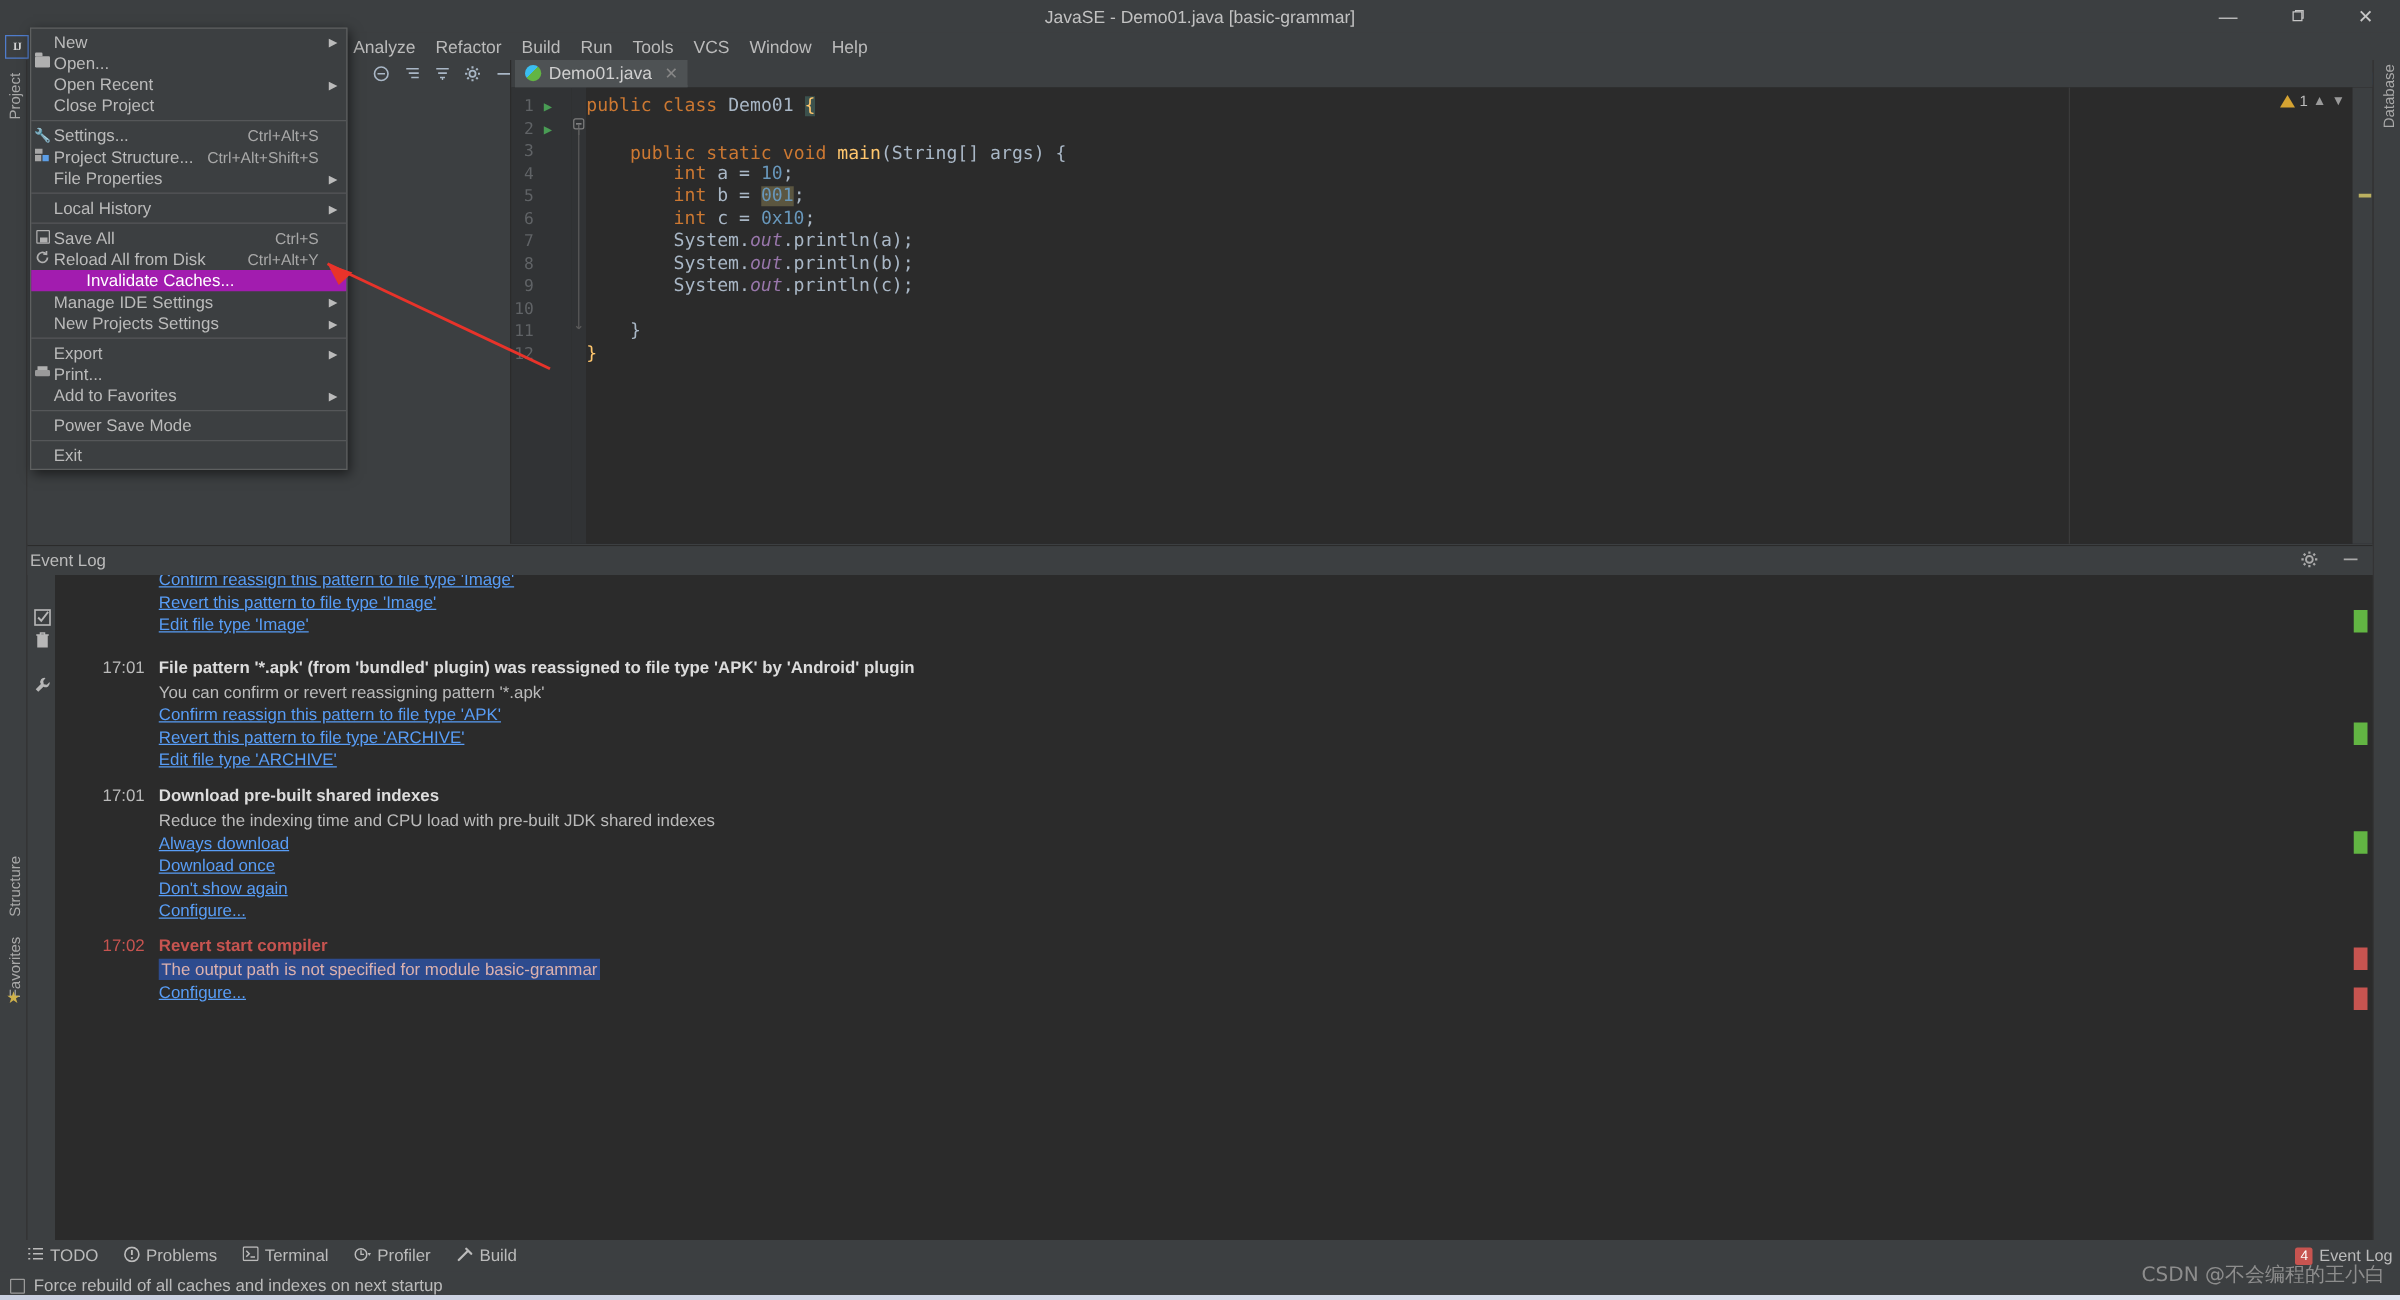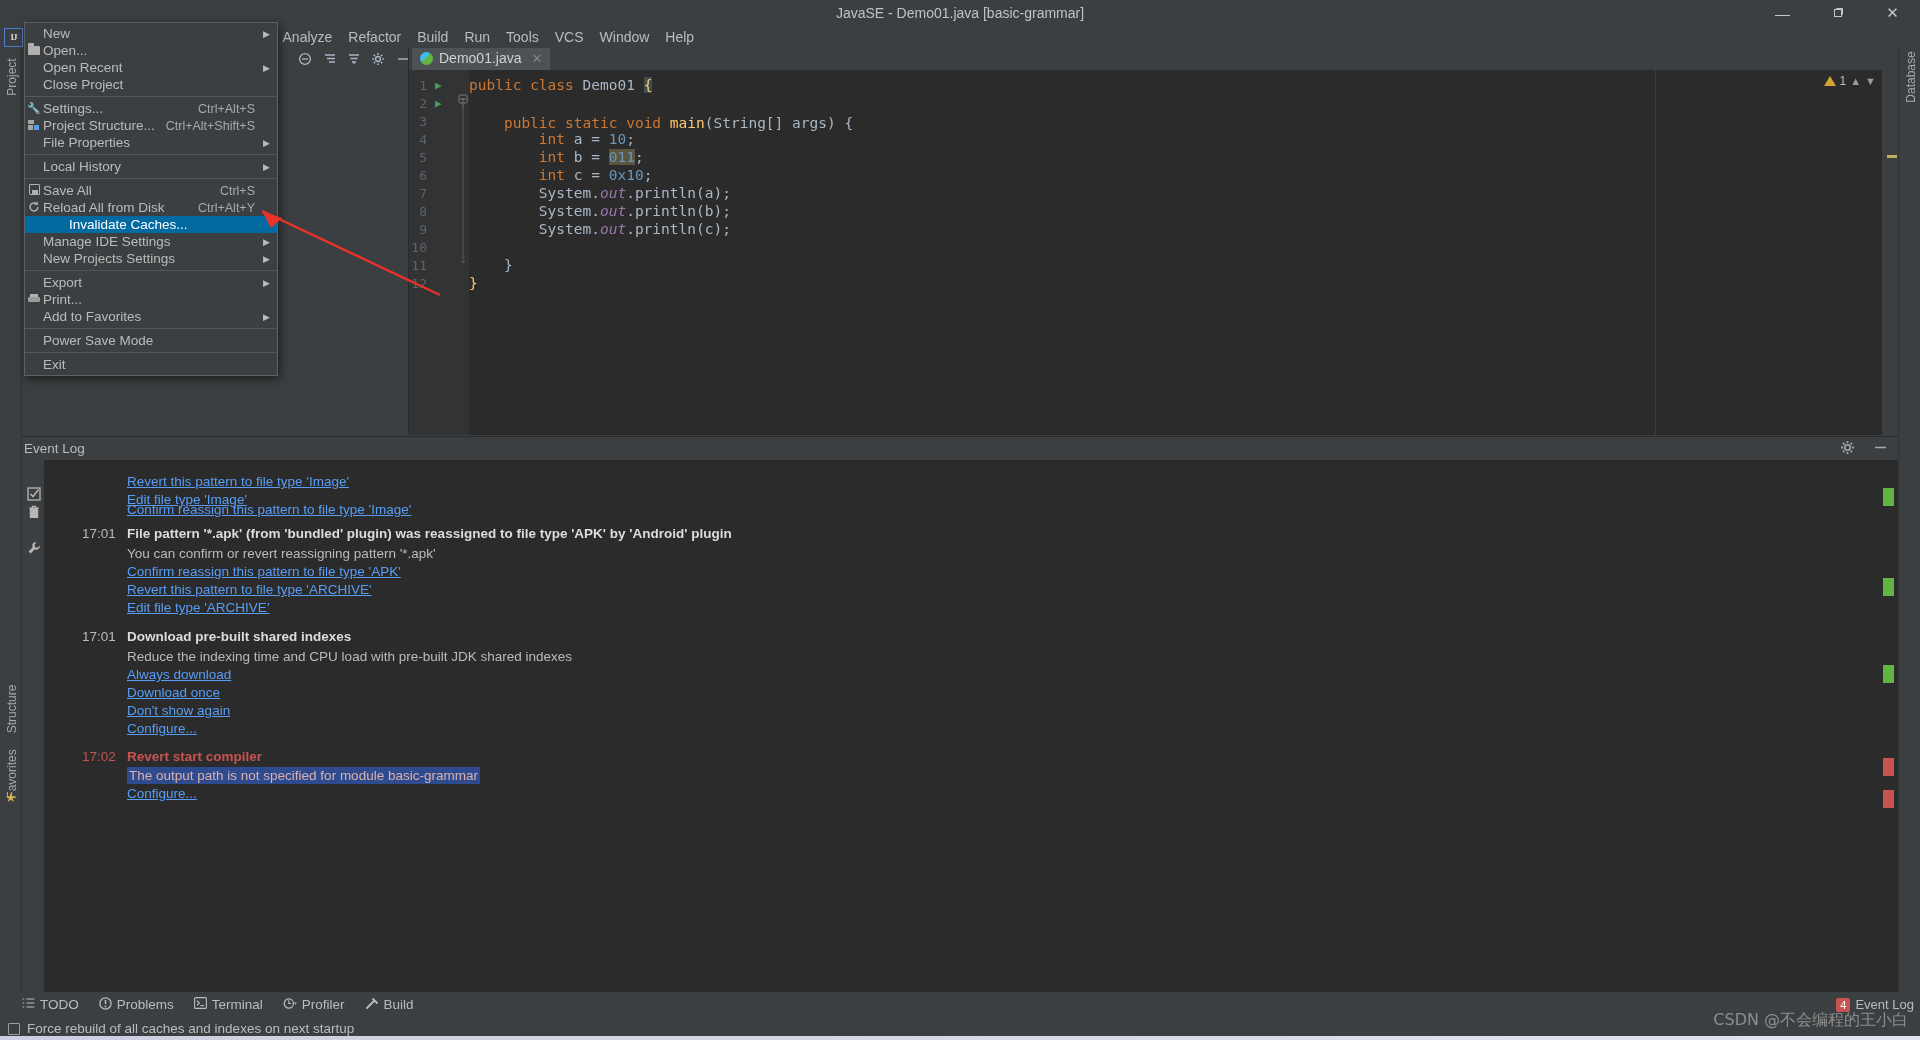--- a/index.html
+++ b/index.html
@@ -132,21 +132,21 @@
     padding:2px 0;
   }
   .mrow{
     position:relative; height:17px; display:flex; align-items:center;
     font-size:13.5px; color:#bbbbbb; padding-left:18px;
   }
   .mrow .mlabel{ flex:0 0 auto; }
   .mrow .mshort{ position:absolute; right:22px; font-size:12.5px; color:#a8a8a8; }
   .mrow .marrow{ position:absolute; right:7px; font-size:9px; color:#bbb; }
   .mrow .micon{ position:absolute; left:2px; width:14px; text-align:center; font-size:11px; color:#a0a0a0; }
-  .mrow.sel{ background:#0369a1; color:#ffffff;padding-left:44px; }
+  .mrow.sel{ background:#a21caf; color:#ffffff;padding-left:44px; }
   .msep{ height:1px; background:#555759; margin:3px 0; }
 
   
   .ic-folder{
     width:12px;height:9px;background:#b0b0b0;position:relative;border-radius:1px;display:inline-block;
   }
   .ic-folder:before{content:"";position:absolute;left:0;top:-3px;width:6px;height:3px;background:#b0b0b0;border-radius:1px 1px 0 0;}
   .ic-wrench{ color:#9aa0a6; font-size:12px; }
   .ic-struct{ display:inline-block;width:12px;height:10px;position:relative; }
   .ic-struct i{ position:absolute; display:block; }
@@ -425,21 +425,21 @@
       <path d="M3.8 29 h4.4" stroke="#9a9a9a" stroke-width="1"></path>
       <path d="M6 33 v160" stroke="#5a5a5a" stroke-width="1"></path>
       <path d="M6 193 l-2 -2 M6 193 l2 -2" stroke="#5a5a5a" stroke-width="1"></path>
     </svg>
   </div>
 
   <div id="codearea">
     <div class="codeline" style="top:6px;"><span class="kw">public</span> <span class="kw">class</span> <span class="cls">Demo01 </span><span class="brace-hl">{</span></div>
     <div class="codeline" style="top:24px;margin-top:20px;">    <span class="kw">public</span> <span class="kw">static</span> <span class="kw">void</span> <span style="color:#ffc66d;">main</span>(String[] args) {</div>
     <div class="codeline" style="top:60px;">        <span class="kw">int</span> a = <span class="num">10</span>;</div>
-    <div class="codeline" style="top:78px;">        <span class="kw">int</span> b = <span class="num hl-box">011</span>;</div>
+    <div class="codeline" style="top:78px;">        <span class="kw">int</span> b = <span class="num hl-box">001</span>;</div>
     <div class="codeline" style="top:96px;">        <span class="kw">int</span> c = <span class="num">0x10</span>;</div>
     <div class="codeline" style="top:114px;">        System.<span class="fld">out</span>.println(a);</div>
     <div class="codeline" style="top:132px;">        System.<span class="fld">out</span>.println(b);</div>
     <div class="codeline" style="top:150px;">        System.<span class="fld">out</span>.println(c);</div>
     <div class="codeline" style="top:168px;"></div>
     <div class="codeline" style="top:186px;">    }</div>
     <div class="codeline" style="top:204px;"><span style="color:#ffc66d;">}</span></div>
   </div>
   <div id="vline"></div>
 
@@ -600,21 +600,21 @@
       <div class="ev-sb-ico" style="top:80px;">
         <svg width="14" height="14" viewBox="0 0 14 14">
             <path d="M9.4 1.3 a3.3 3.3 0 0 0 -3.7 4.9 L1.6 10.4 l2 2 L7.8 8.3 a3.3 3.3 0 0 0 4.9 -3.7 L10.5 6.7 L8 6.3 L7.6 3.8 Z" fill="#b7b7b7"></path>
           </svg>
       </div>
     </div>
 
     <div id="evcontent">
 
       <div class="ev-entry">
-        <div class="ev-link" style="top:-4px; text-decoration-style:solid;margin-top:46px;">Confirm reassign this pattern to file type 'Image'</div>
+        <div class="ev-link" style="top:-4px; text-decoration-style:solid;">Confirm reassign this pattern to file type 'Image'</div>
         <div class="ev-link" style="top:14px;">Revert this pattern to file type 'Image'</div>
         <div class="ev-link" style="top:32px;">Edit file type 'Image'</div>
       </div>
 
       <div class="ev-entry">
         <div class="ev-time" style="top:66px;">17:01</div>
         <div class="ev-title" style="top:66px;">File pattern '*.apk' (from 'bundled' plugin) was reassigned to file type 'APK' by 'Android' plugin</div>
         <div class="ev-sub" style="top:86px;">You can confirm or revert reassigning pattern '*.apk'</div>
         <div class="ev-link" style="top:104px;">Confirm reassign this pattern to file type 'APK'</div>
         <div class="ev-link" style="top:122px;">Revert this pattern to file type 'ARCHIVE'</div>

